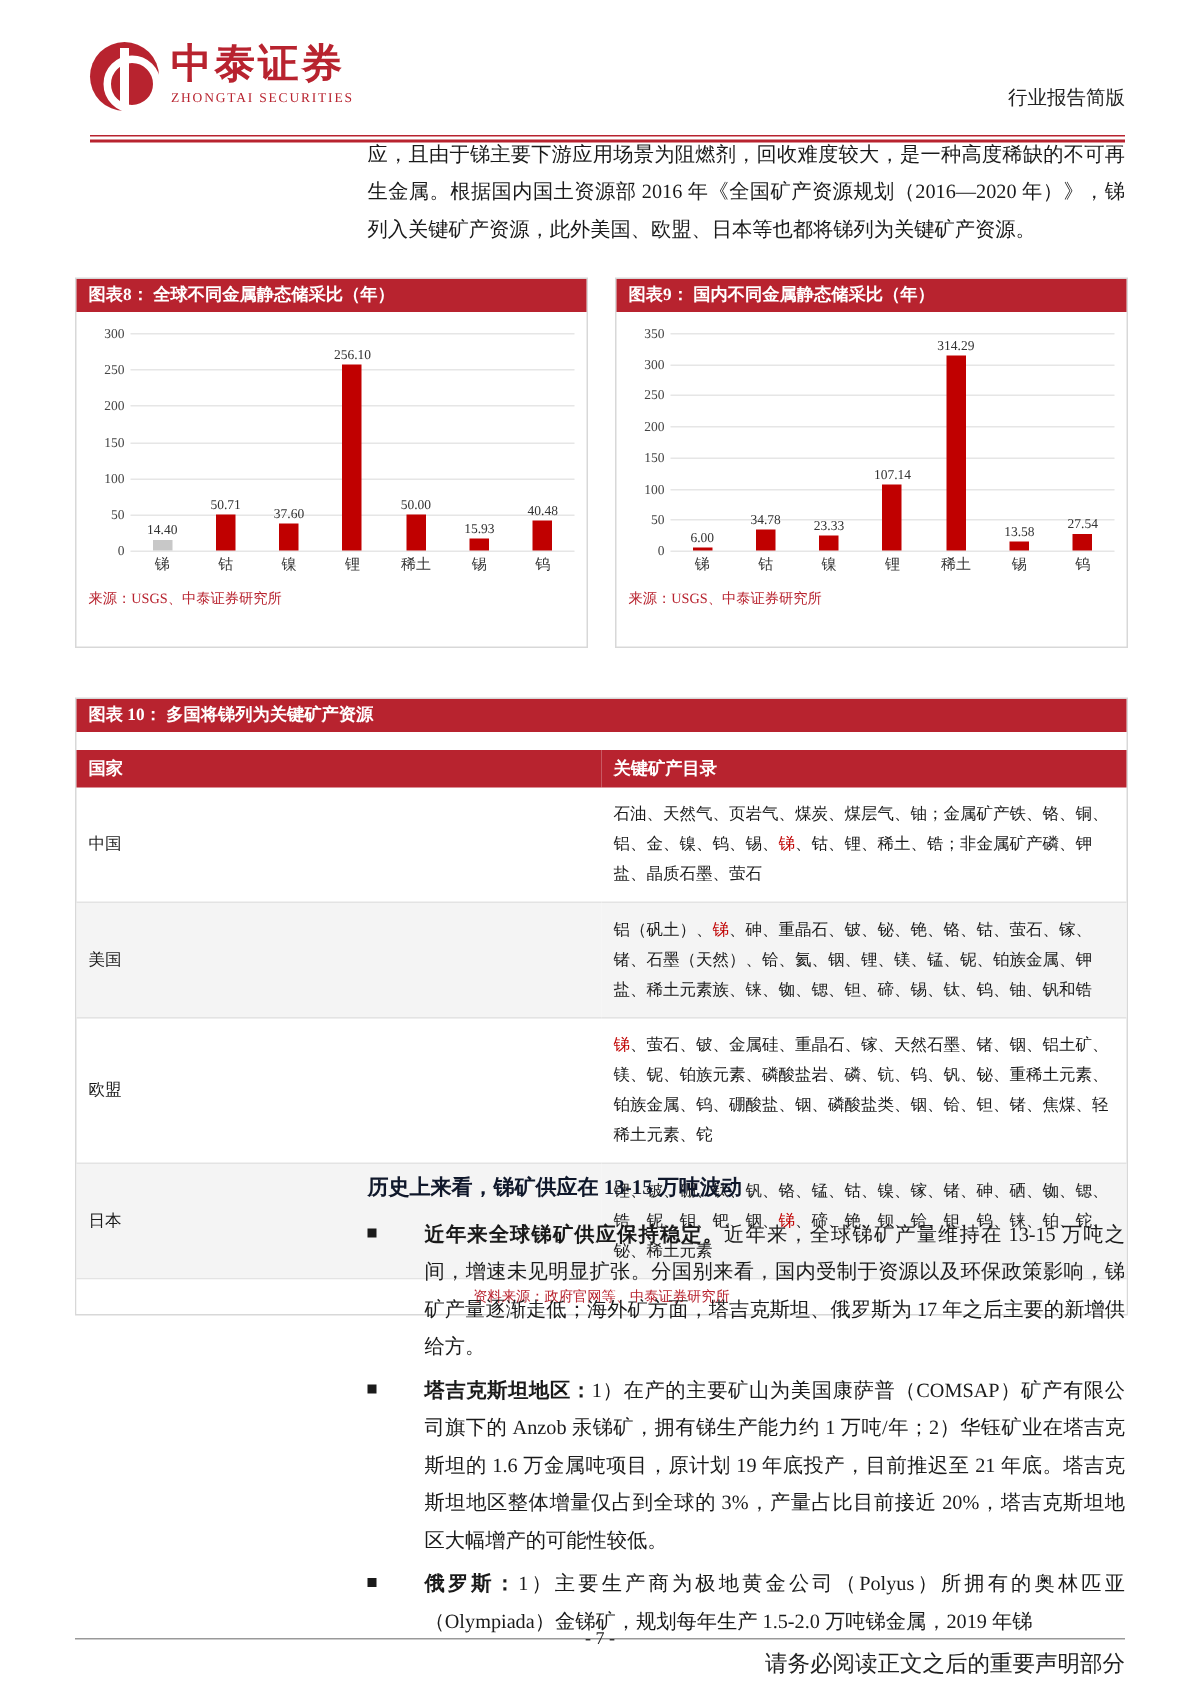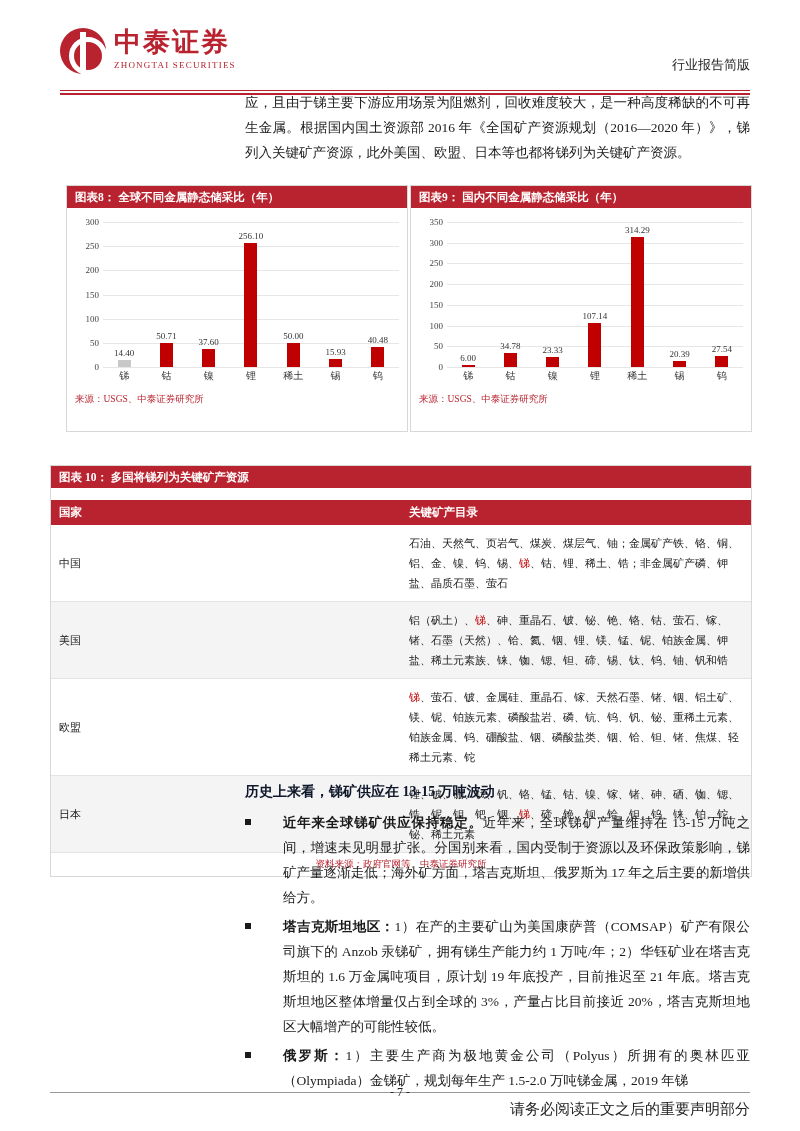--- a/index.html
+++ b/index.html
@@ -103,21 +103,21 @@
         <div class="logo-en">ZHONGTAI SECURITIES</div>
       </div>
     </div>
     <div class="header-right">行业报告简版</div>
     <div class="header-rule"></div>
     <div class="header-rule2"></div>
   </div>
 
   <div class="intro">应，且由于锑主要下游应用场景为阻燃剂，回收难度较大，是一种高度稀缺的不可再生金属。根据国内国土资源部 2016 年《全国矿产资源规划（2016—2020 年）》，锑列入关键矿产资源，此外美国、欧盟、日本等也都将锑列为关键矿产资源。</div>
 
-  <div class="panel" style="left:50px;top:185px;width:340px;height:245px;margin-left:16px;">
+  <div class="panel" style="left:50px;top:185px;width:340px;height:245px;">
     <div class="panel-title">图表8： 全球不同金属静态储采比（年）</div>
     <div class="chart-area" id="chart-left">
         <div class="gridline" style="top: 153px;"></div>
         <div class="ytick" style="top: 153px;">0</div>
         <div class="gridline" style="top: 128.833px;"></div>
         <div class="ytick" style="top: 128.833px;">50</div>
         <div class="gridline" style="top: 104.667px;"></div>
         <div class="ytick" style="top: 104.667px;">100</div>
         <div class="gridline" style="top: 80.5px;"></div>
         <div class="ytick" style="top: 80.5px;">150</div>
@@ -204,21 +204,21 @@
           </div>
           <div class="bar-col">
             <div class="bar-val" style="bottom: 46.3866px;">107.14</div>
             <div class="bar" style="height: 44.3866px;"></div>
           </div>
           <div class="bar-col">
             <div class="bar-val" style="bottom: 132.206px;">314.29</div>
             <div class="bar" style="height: 130.206px;"></div>
           </div>
           <div class="bar-col">
-            <div class="bar-val" style="bottom: 7.626px;">20.39</div>
+            <div class="bar-val" style="bottom: 7.626px;">13.58</div>
             <div class="bar" style="height: 5.626px;"></div>
           </div>
           <div class="bar-col">
             <div class="bar-val" style="bottom: 13.4094px;">27.54</div>
             <div class="bar" style="height: 11.4094px;"></div>
           </div>
         </div>
         <div class="xlabels">
           <div class="xlabel">锑</div>
           <div class="xlabel">钴</div>

